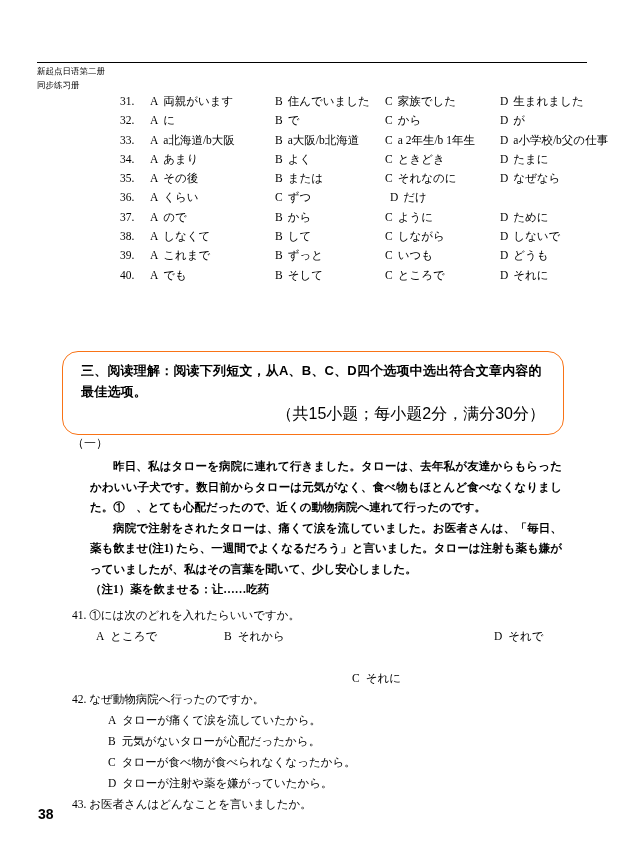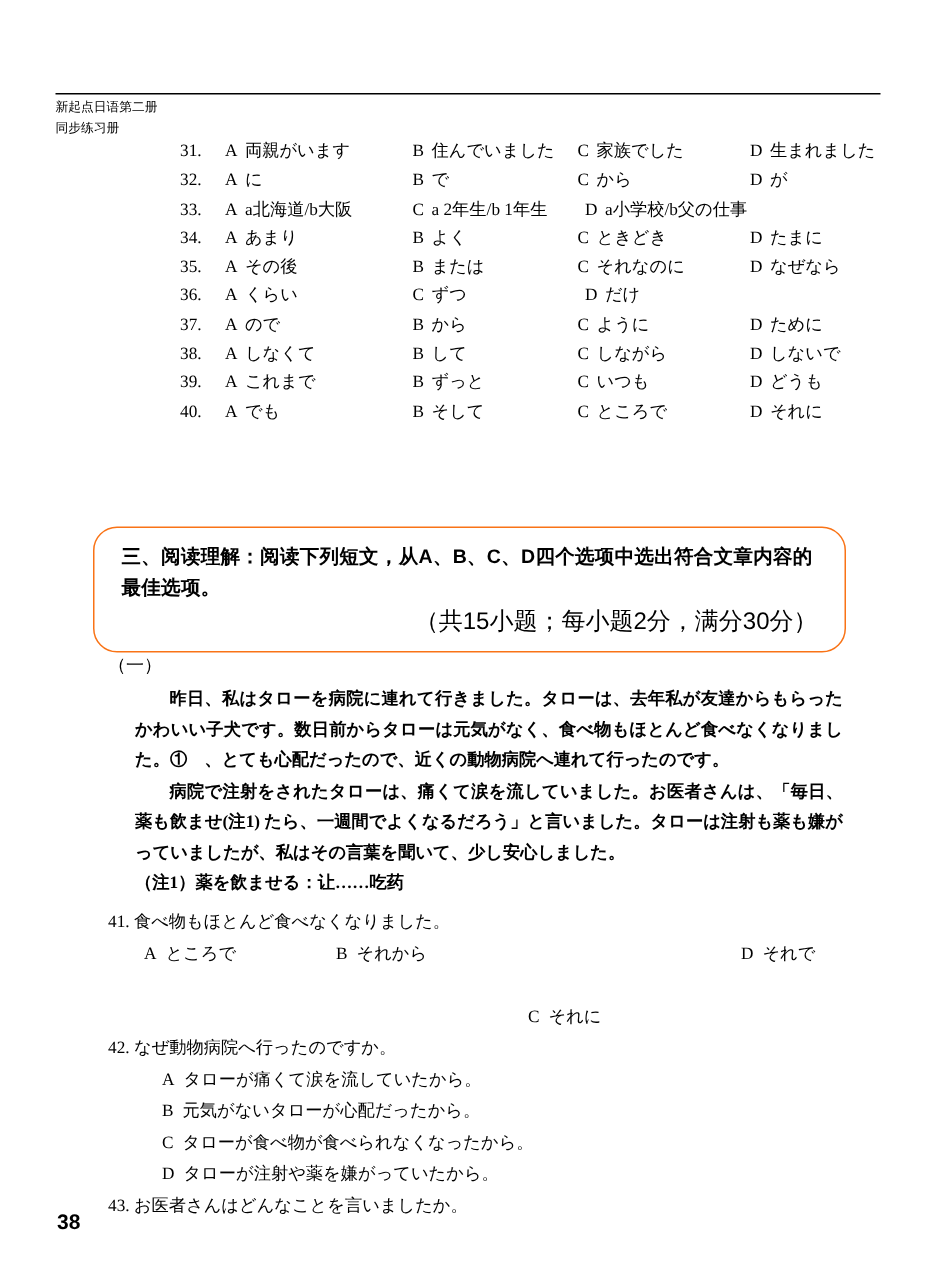--- a/index.html
+++ b/index.html
@@ -186,20 +186,21 @@
       <span class="mc-num">32.</span>
       <span class="mc-opt a"><span class="mc-letter">A</span><span>に</span></span>
       <span class="mc-opt b"><span class="mc-letter">B</span><span>で</span></span>
       <span class="mc-opt c"><span class="mc-letter">C</span><span>から</span></span>
       <span class="mc-opt d"><span class="mc-letter">D</span><span>が</span></span>
     </div>
 
     <div class="mc-row">
       <span class="mc-num">33.</span>
       <span class="mc-opt a"><span class="mc-letter">A</span><span>a北海道/b大阪</span></span>
+      <span class="mc-opt b"><span class="mc-letter">B</span><span>a大阪/b北海道</span></span>
       <span class="mc-opt c"><span class="mc-letter">C</span><span>a 2年生/b 1年生</span></span>
       <span class="mc-opt d"><span class="mc-letter">D</span><span>a小学校/b父の仕事</span></span>
     </div>
 
     <div class="mc-row">
       <span class="mc-num">34.</span>
       <span class="mc-opt a"><span class="mc-letter">A</span><span>あまり</span></span>
       <span class="mc-opt b"><span class="mc-letter">B</span><span>よく</span></span>
       <span class="mc-opt c"><span class="mc-letter">C</span><span>ときどき</span></span>
       <span class="mc-opt d"><span class="mc-letter">D</span><span>たまに</span></span>
@@ -265,21 +266,21 @@
     <p class="indent">昨日、私はタローを病院に連れて行きました。タローは、去年私が友達からもらったかわいい子犬です。数日前からタローは元気がなく、食べ物もほとんど食べなくなりました。①　、とても心配だったので、近くの動物病院へ連れて行ったのです。</p>
     <p class="indent">病院で注射をされたタローは、痛くて涙を流していました。お医者さんは、「毎日、薬も飲ませ(注1) たら、一週間でよくなるだろう」と言いました。タローは注射も薬も嫌がっていましたが、私はその言葉を聞いて、少し安心しました。</p>
     <p class="note">（注1）薬を飲ませる：让……吃药</p>
   </div>
 
   <div class="questions">
 
     <div>
       <div class="q-stem">
         <span>41.</span>
-        <span>食べ物もほとんど食べなくなりました。</span>
+        <span>①には次のどれを入れたらいいですか。</span>
       </div>
       <div class="q-opts-inline">
         <span class="opt o1"><span class="q-letter">A</span><span>ところで</span></span>
         <span class="opt o2"><span class="q-letter">B</span><span>それから</span></span>
         <span class="opt o3"><span class="q-letter">C</span><span>それに</span></span>
         <span class="opt o4"><span class="q-letter">D</span><span>それで</span></span>
       </div>
     </div>
 
     <div>

